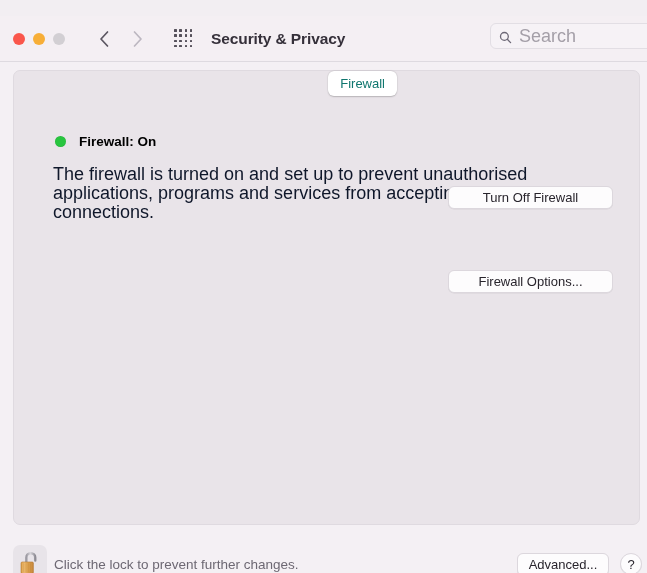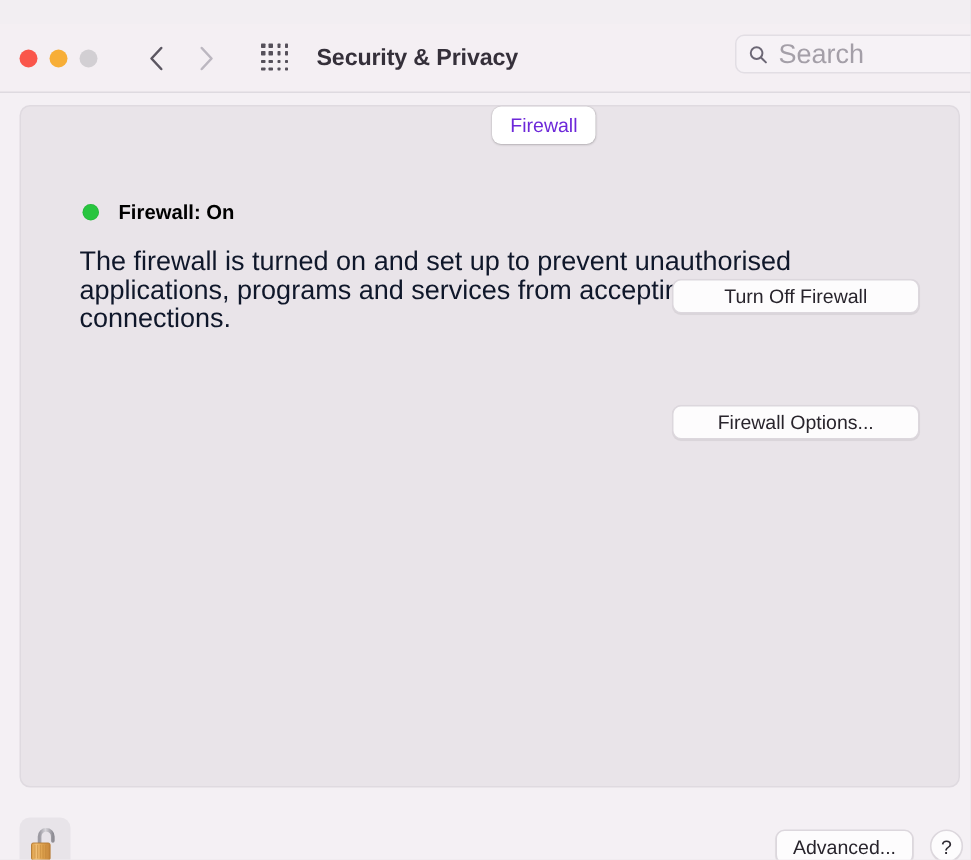--- a/index.html
+++ b/index.html
@@ -137,21 +137,21 @@
     height: 25px;
     padding: 0;
     position: relative;
   }
   .tab {
     display: flex;
     align-items: center;
     justify-content: center;
     padding: 0 12px;
     font-size: 13px;
-    color: #6d28d9;
+    color: #0f766e;
     border-radius: 6px;
     cursor: default;
     position: relative;
     white-space: nowrap;
     background: transparent;
   }
   .tab.selected {
     background: #ffffff;
     box-shadow: 0 0.5px 1.5px rgba(0,0,0,0.20), 0 0 0 0.5px rgba(0,0,0,0.04);
     z-index: 2;
@@ -393,17 +393,18 @@
       <g stroke="#bf8437" stroke-width="0.5" opacity="0.75">
         <line x1="5.3" y1="13.2" x2="5.3" y2="22.3"></line>
         <line x1="7.1" y1="13.2" x2="7.1" y2="22.3"></line>
         <line x1="8.9" y1="13.2" x2="8.9" y2="22.3"></line>
         <line x1="10.7" y1="13.2" x2="10.7" y2="22.3"></line>
         <line x1="12.5" y1="13.2" x2="12.5" y2="22.3"></line>
       </g>
     </svg>
   </div>
 
+  <div class="lock-text">Click the lock to prevent further changes.</div>
 
   <div class="btn btn-advanced">Advanced...</div>
   <div class="help-button">?</div>
 
 </div>
 
 </body></html>

